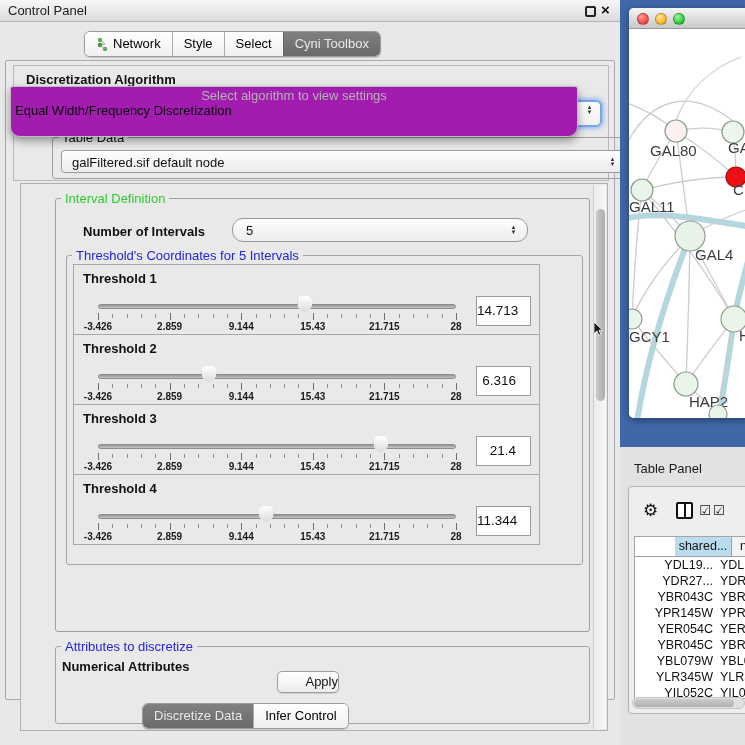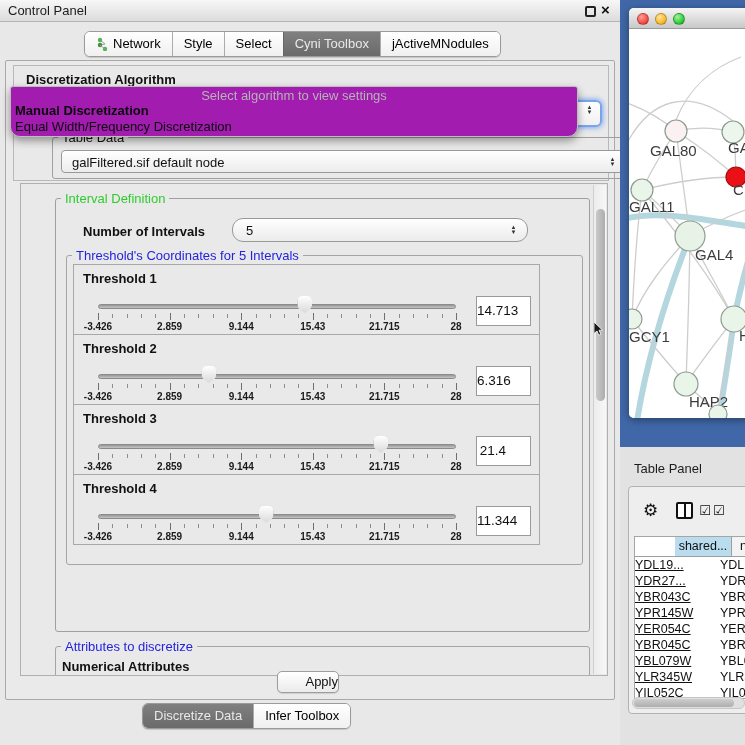--- a/index.html
+++ b/index.html
@@ -51,21 +51,21 @@
            border:1px solid #999; border-radius:4px; }
   .combo .ctext { position:absolute; left:10px; top:50%; transform:translateY(-50%);
                   font-size:13px; color:#111; white-space:nowrap; }
   .stepper { position:absolute; width:11px; display:flex; flex-direction:column; align-items:center; }
   .stepper span { font-size:6px; line-height:5px; color:#333; }
 
   #tabledata-group { left:20px; top:76px; width:652px; height:42px;margin-left:26px; }
   #tabledata-combo { left:8px; top:12px; width:564px; height:23px; }
   #tabledata-combo .stepper { right:6px; top:6px; }
 
-  #scroll-panel { left:14px; top:122px; width:588px; height:493px; border:1px solid #b0b0b0;
+  #scroll-panel { left:14px; top:122px; width:588px; height:548px; border:1px solid #b0b0b0;
                   background:#e9e9e9; overflow:hidden; }
   .vscroll { position:absolute; right:1px; top:1px; width:13px; bottom:1px;
              background:linear-gradient(to right,#ececec,#f7f7f7); border-left:1px solid #cfcfcf; }
   .vthumb { position:absolute; left:1.5px; width:9px; border-radius:5px;
             background:linear-gradient(to right,#c9c9c9,#adadad); }
 
   #interval-group { left:34px; top:14px; width:535px; height:434px; }
   #nintervals-label { left:27px; top:25px; font-weight:bold; font-size:13px; }
   #nintervals-combo { left:176px; top:19px; width:296px; height:24px; border-radius:11px; }
   #nintervals-combo .stepper { right:8px; top:6px; }
@@ -83,21 +83,21 @@
            filter:drop-shadow(0 1px 1px rgba(0,0,0,.45)); }
   .ticks { position:absolute; left:24px; top:48px; width:359px; height:7px; }
   .ticks .minor { position:absolute; left:0; right:0; top:1px; height:4px;
                   background:repeating-linear-gradient(to right,#8d8d8d 0 1px,transparent 1px 14.32px); }
   .ticks .major { position:absolute; left:0; right:0; top:0; height:7px;
                   background:repeating-linear-gradient(to right,#6f6f6f 0 1px,transparent 1px 71.6px); }
   .tick-labels span { position:absolute; top:56px; transform:translateX(-50%);
                       font-size:10px; font-weight:bold; color:#1a1a1a; white-space:nowrap; }
   .value-box { position:absolute; left:402px; top:31px; width:55px; height:30px; background:#fff;
                border:1px solid #9a9a9a; font-size:13.5px; text-align:right;
-               line-height:28px; padding-right:24px; }
+               line-height:28px; padding-right:14px; }
 
   #attr-group { left:34px; top:462px; width:535px; height:78px; border-color:#a5a5a5; }
   #attr-sublabel { left:6px; top:12px; font-weight:bold; font-size:13px; }
 
   #apply-btn { left:271px; top:610px; width:62px; height:22px; text-align:right; line-height:20px;
                font-size:13px; background:linear-gradient(#ffffff,#ebebeb); border:1px solid #9d9d9d;
                border-radius:5px; box-shadow:0 1px 1px rgba(0,0,0,.12); }
 
   
   #desktop-blue { left:620px; top:0; width:125px; height:447px; background:#4068a8; }
@@ -128,21 +128,21 @@
   #split-icon::after { content:""; position:absolute; left:6px; top:0; bottom:0; width:2px; background:#111; }
   .chk-icon { margin-left:6px; font-size:13px; color:#111; font-family:"DejaVu Sans",sans-serif; }
   #tp-table { position:absolute; left:5px; top:49px; width:130px; height:163px; overflow:hidden;
               background:#fff; border:1px solid #a5a5a5; }
   .tp-header { display:flex; height:20px; border-bottom:1px solid #9e9e9e; }
   .tp-hcell { font-size:12.5px; text-align:center; line-height:19px; border-right:1px solid #9e9e9e;
               background:#f3f3f3; overflow:hidden; white-space:nowrap; }
   .tp-hcell.sel { background:#b9dcee; }
   .tp-row { display:flex; height:16px; }
   .tp-cell { font-size:12.5px; line-height:16px; overflow:hidden; white-space:nowrap; }
-  .tp-c1 { width:78px; text-align:left;text-decoration:underline; }
+  .tp-c1 { width:78px; text-align:right; }
   .tp-c2 { padding-left:7px; flex:1; }
   #tp-hscroll { position:absolute; left:3px; bottom:4px; width:113px; height:12px; border-radius:6px;
                 background:#e0e0e0; border:1px solid #c6c6c6; }
   #tp-hthumb { position:absolute; left:1px; top:1px; width:100px; height:8px; border-radius:4px;
                background:linear-gradient(#cdcdcd,#aeaeae); }
 
   #mouse-cursor { left:594px; top:322px; z-index:60; }
 </style>
 </head>
 <body>
@@ -170,23 +170,20 @@
       </div>
       <div class="seg">
         <span>Style</span>
       </div>
       <div class="seg">
         <span>Select</span>
       </div>
       <div class="seg dark">
         <span>Cyni Toolbox</span>
       </div>
-      <div class="seg">
-        <span>jActiveMNodules</span>
-      </div>
     </div>
 
     <div id="outer-panel" class="abs">
 
       <div id="algo-subpanel" class="abs">
         <span class="legend" style="left:8px; top:6px; font-weight:bold; background:transparent;">Discretization Algorithm</span>
         <div id="algo-combo" class="abs">
           <span class="stepper abs">
             <span>▲</span>
               <span>▼</span>
@@ -309,28 +306,27 @@
       </div>
 
       <div id="apply-btn" class="abs">Apply</div>
     </div>
 
     <div id="bottom-tabs" class="abs segbar">
       <div class="seg dark">
         <span>Discretize Data</span>
       </div>
       <div class="seg">
-        <span>Infer Toolbox</span>
+        <span>Infer Control</span>
       </div>
     </div>
   </div>
 
   <div id="algo-popup" class="abs">
     <span id="popup-hint">Select algorithm to view settings</span>
-    <span class="popup-opt bold">Manual Discretization</span>
     <span class="popup-opt">Equal Width/Frequency Discretization</span>
   </div>
 
   <div id="desktop-blue" class="abs"></div>
 
   <div id="network-window" class="abs">
     <div id="nw-titlebar" class="abs">
       <span id="light-red" class="light"></span>
       <span id="light-yellow" class="light"></span>
       <span id="light-green" class="light"></span>

